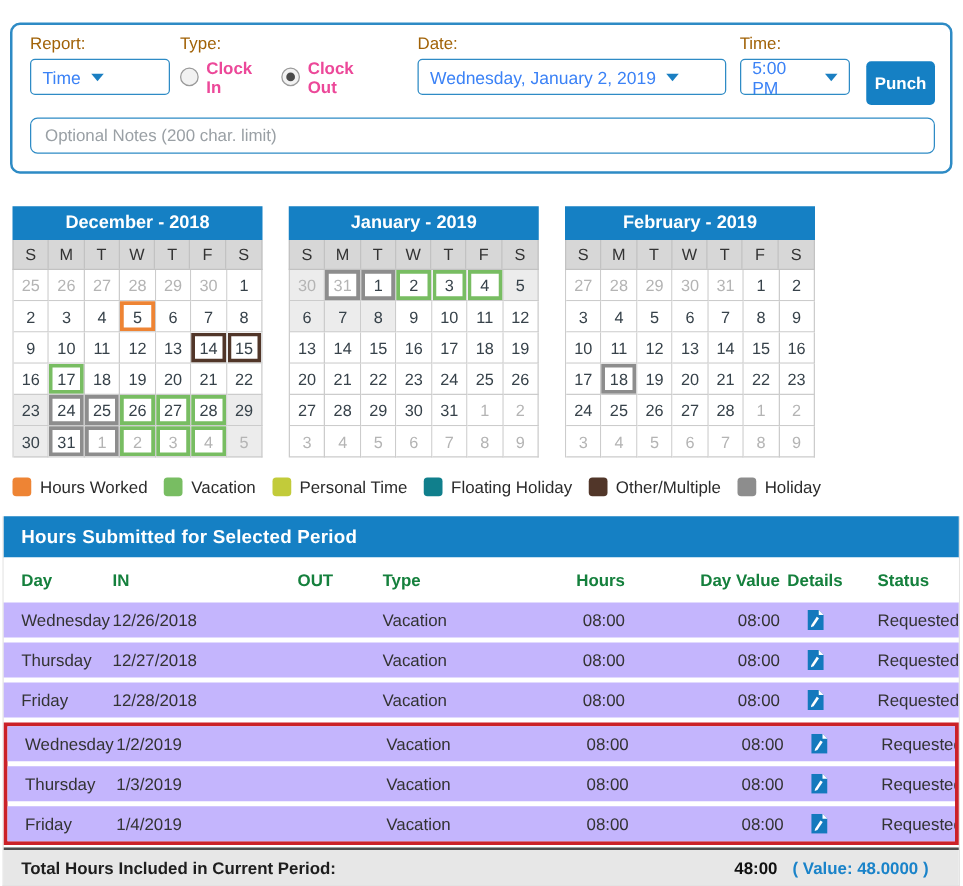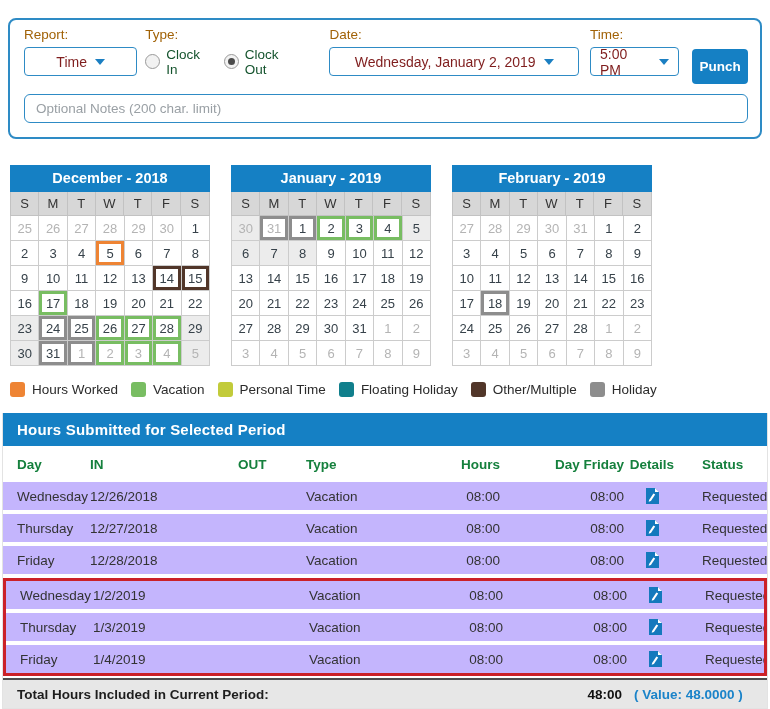--- a/index.html
+++ b/index.html
@@ -10,31 +10,31 @@
   .punch-panel { margin:18px 8px 0; border:2px solid #2e8bc5; border-radius:8px;
     padding:7px 12px 14px 14px; background:#fff; }
   .form-row { display:flex; align-items:flex-start; }
   .field { display:flex; flex-direction:column; }
   .field label { font-size:13.5px; color:#a16207; margin-bottom:5px; }
   .f-report { width:118px; }
   .f-type { margin-left:8px; }
   .f-date { width:260px; margin-left:17px; }
   .f-time { width:93px; margin-left:11px; }
   .select { height:29px; border:1.5px solid #2e8bc5; border-radius:4px; background:#fff;
-    display:flex; align-items:center; justify-content:center; padding:0 9px;
-    font-size:14px; color:#7f1d1d; cursor:pointer; }
+    display:flex; align-items:center; justify-content:flex-start; padding:0 9px;
+    font-size:14px; color:#3b82f6; cursor:pointer; }
   .caret { width:0; height:0; border-left:5px solid transparent; border-right:5px solid transparent;
     border-top:6px solid #1b7fc2; margin-left:8px; flex:0 0 auto; }
   .radios { height:29px; display:flex; align-items:center; }
   .radio-opt { display:flex; align-items:center; margin-right:12px; cursor:pointer; }
   .radio { width:15px; height:15px; border:1.5px solid #9a9a9a; border-radius:50%;
     background:#f2f2f2; margin-right:6px; position:relative; flex:0 0 auto; }
   .radio.checked::after { content:''; position:absolute; left:3px; top:3px; width:7px; height:7px;
     border-radius:50%; background:#4a4a4a; }
-  .radio-opt span.rlabel { font-size:13.5px; color:#14532d; }
+  .radio-opt span.rlabel { font-size:13.5px; color:#ec4899;font-weight:bold; }
   .punch-btn { margin-left:13px; margin-top:22px; width:58px; height:35px; background:#1580c4;
     color:#fff; border:none; border-radius:4px; font-weight:bold; font-size:13.5px;
     font-family:"Liberation Sans", sans-serif; cursor:pointer; }
   .notes-input { margin-top:10px; width:100%; height:29px; border:1.5px solid #2e8bc5;
     border-radius:6px; padding:0 11px; font-size:13.5px; font-family:"Liberation Sans", sans-serif;
     color:#333; }
   .notes-input::placeholder { color:#9aa0a5; }
 
   
   .calendars { display:flex; gap:21px; margin:26px 10px 0; }
@@ -325,21 +325,21 @@
   </div>
 
 <div class="hours-table">
   <div class="table-title">Hours Submitted for Selected Period</div>
   <div class="tgrid thead" id="thead">
       <div class="c0">Day</div>
       <div class="c1">IN</div>
       <div class="c2">OUT</div>
       <div class="c3">Type</div>
       <div class="c4">Hours</div>
-      <div class="c5">Day Friday</div>
+      <div class="c5">Day Value</div>
       <div class="c6">Details</div>
       <div class="c7">Status</div>
     </div>
   <div id="tbody">
       <div class="tgrid t-row">
         <div class="c0">Wednesday</div>
         <div class="c1">12/26/2018</div>
         <div class="c2"></div>
         <div class="c3">Vacation</div>
         <div class="c4">08:00</div>

